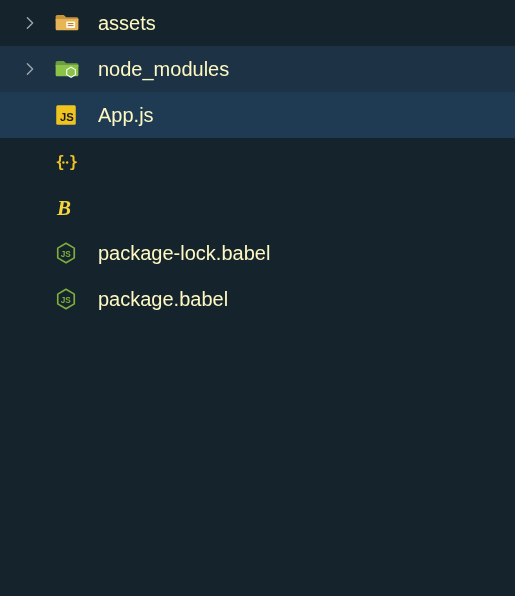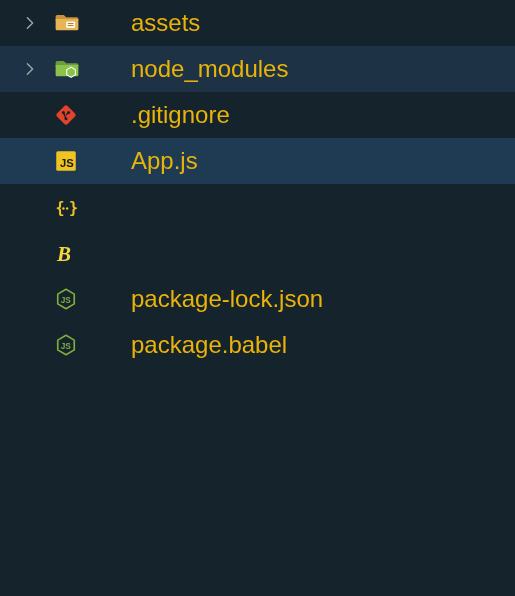--- a/index.html
+++ b/index.html
@@ -49,24 +49,23 @@
     width: 30px;
     height: 30px;
     flex: 0 0 auto;
     display: flex;
     align-items: center;
     justify-content: flex-start;
     margin-left: 14px;
     margin-right: 14px;
   }
   .label {
-    color: #eab308;
-    font-size: 24px;
+    color: #fef9c3;
+    font-size: 20px;
     white-space: nowrap;
-    margin-left: 33px;
   }
 </style>
 </head>
 <body>
 
 <div class="tree">
 
   <div class="row">
     <span class="chevron">
       <svg width="14" height="14" viewBox="0 0 16 16">
@@ -97,35 +96,20 @@
         <path fill="#8bc34a" d="M2 11h28v12c0 1.1-.9 2-2 2H4c-1.1 0-2-.9-2-2V11z"></path>
         <g transform="translate(14 12)">
           <path fill="#fff" d="M7 1 L13 4.5 V11.5 L7 15 L1 11.5 V4.5 Z"></path>
           <path fill="#8bc34a" d="M7 2.5 L11.7 5.2 V10.8 L7 13.5 L2.3 10.8 V5.2 Z"></path>
         </g>
       </svg>
     </span>
     <span class="label">node_modules</span>
   </div>
 
-  <div class="row">
-    <span class="no-chevron"></span>
-    <span class="icon">
-      <svg width="24" height="24" viewBox="0 0 32 32">
-        <g transform="rotate(45 16 16)">
-          <rect x="6" y="6" width="20" height="20" rx="3" fill="#e24329"></rect>
-        </g>
-        <circle cx="12.5" cy="12.5" r="2" fill="#15232d"></circle>
-        <circle cx="19.5" cy="12.5" r="2" fill="#15232d"></circle>
-        <circle cx="16" cy="21" r="2" fill="#15232d"></circle>
-        <path d="M12.5 12.5 L16 21 M19.5 12.5 L16 16" stroke="#15232d" stroke-width="1.8"></path>
-      </svg>
-    </span>
-    <span class="label">.gitignore</span>
-  </div>
 
   <div class="row selected">
     <span class="no-chevron"></span>
     <span class="icon">
       <svg width="24" height="24" viewBox="0 0 32 32">
         <rect x="3" y="3" width="26" height="26" rx="2" fill="#f0c420"></rect>
         <text x="8" y="24" font-family="Arial" font-weight="bold" font-size="15" fill="#1a1a1a">JS</text>
       </svg>
     </span>
     <span class="label">App.js</span>
@@ -153,21 +137,21 @@
   </div>
 
   <div class="row">
     <span class="no-chevron"></span>
     <span class="icon">
       <svg width="24" height="24" viewBox="0 0 32 32">
         <path d="M16 3 L27 9.5 V22.5 L16 29 L5 22.5 V9.5 Z" fill="none" stroke="#7fae3b" stroke-width="2.2" stroke-linejoin="round"></path>
         <text x="9" y="21" font-family="Arial" font-weight="bold" font-size="11" fill="#7fae3b">JS</text>
       </svg>
     </span>
-    <span class="label">package-lock.json</span>
+    <span class="label">package-lock.babel</span>
   </div>
 
   <div class="row">
     <span class="no-chevron"></span>
     <span class="icon">
       <svg width="24" height="24" viewBox="0 0 32 32">
         <path d="M16 3 L27 9.5 V22.5 L16 29 L5 22.5 V9.5 Z" fill="none" stroke="#7fae3b" stroke-width="2.2" stroke-linejoin="round"></path>
         <text x="9" y="21" font-family="Arial" font-weight="bold" font-size="11" fill="#7fae3b">JS</text>
       </svg>
     </span>

